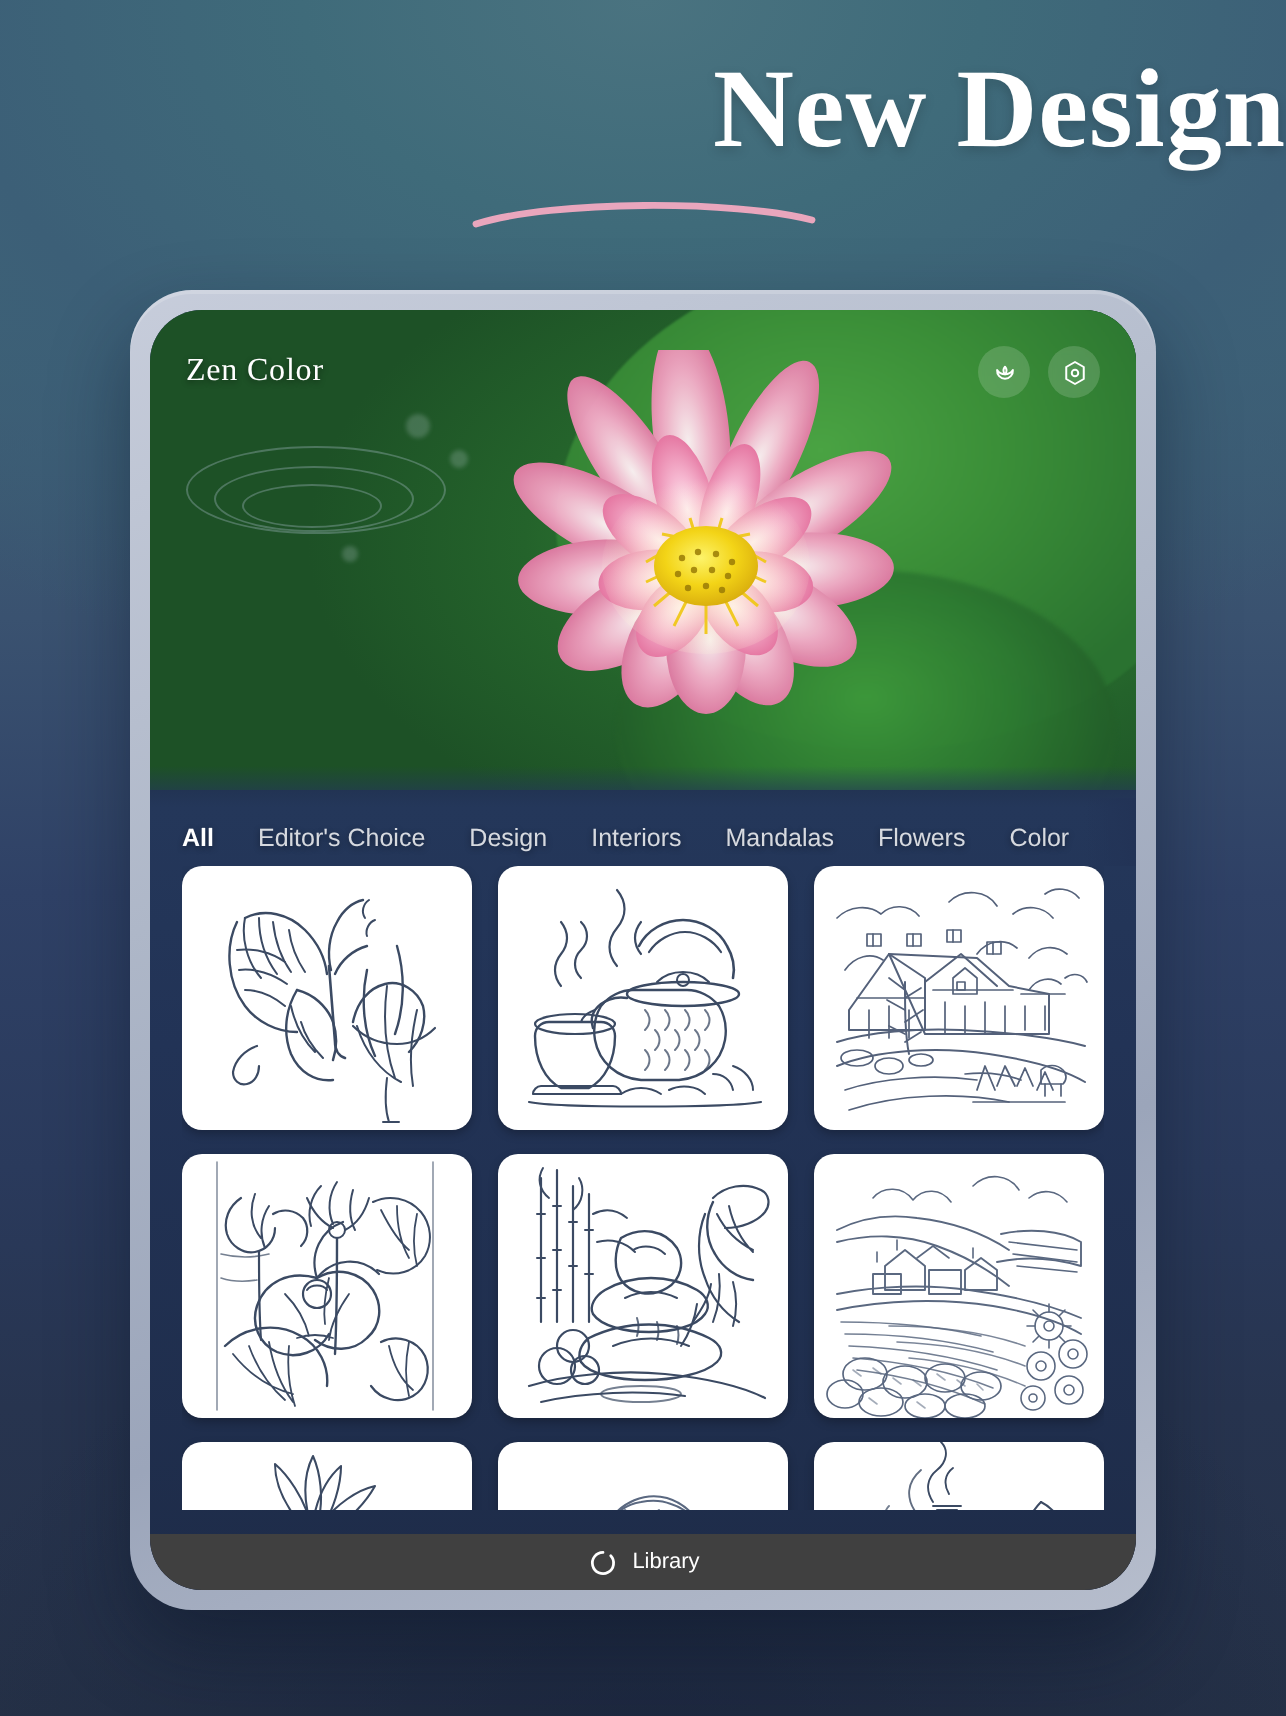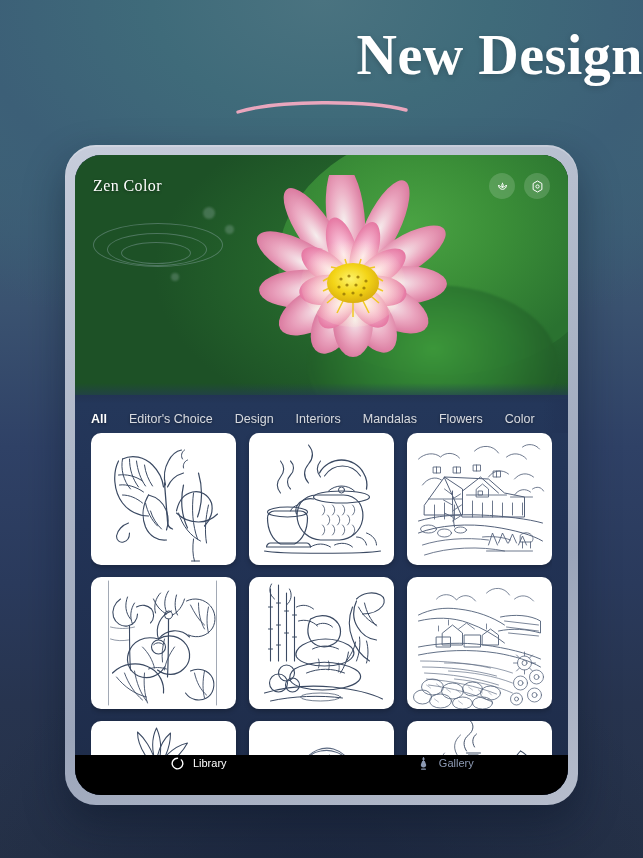--- a/index.html
+++ b/index.html
@@ -135,23 +135,23 @@
   }
   .card {
     height:132px; border-radius:10px; background:#fff;
     box-shadow:0 2px 5px rgba(0,0,0,.25);
     overflow:hidden; position:relative;
   }
   .card svg { display:block; width:100%; height:100%; }
 
   
   #bottomnav {
-    position:absolute; left:0; right:0; bottom:0; height:40px;
-    background:#000000;
-    display:flex; align-items:flex-start;
+    position:absolute; left:0; right:0; bottom:0; height:28px;
+    background:#404040;
+    display:flex; align-items:center;
     z-index:4;
   }
   .navitem {
     flex:1; display:flex; align-items:center; justify-content:center; gap:7px;
     font-size:11px; color:#8d9ab3;
   }
   .navitem.active { color:#fff; }
   .navicon { width:16px; height:16px; display:flex; align-items:center; justify-content:center; }
 
   
@@ -569,26 +569,16 @@
 
     <div id="bottomnav">
       <div class="navitem active">
         <span class="navicon">
           <svg width="15" height="15" viewBox="0 0 24 24" fill="none" stroke="#fff" stroke-width="2.2" stroke-linecap="round">
             <path d="M12 3.5a8.5 8.5 0 1 0 6.2 2.7"></path>
           </svg>
         </span>
         <span>Library</span>
       </div>
-      <div class="navitem">
-        <span class="navicon">
-          <svg width="15" height="15" viewBox="0 0 24 24" fill="none" stroke="#8d9ab3" stroke-width="1.8" stroke-linecap="round" stroke-linejoin="round">
-            <path d="M12 2.5c1.2 1.4 1.2 3 0 4.4-1.2-1.4-1.2-3 0-4.4z" fill="#8d9ab3"></path>
-            <path d="M10 8h4l2 5c1 2.6-.8 5.5-4 5.5S7 15.6 8 13l2-5z" fill="#8d9ab3" stroke="none"></path>
-            <path d="M9 21h6"></path>
-          </svg>
-        </span>
-        <span>Gallery</span>
-      </div>
     </div>
 
   </div>
 </div>
 
 </body></html>

